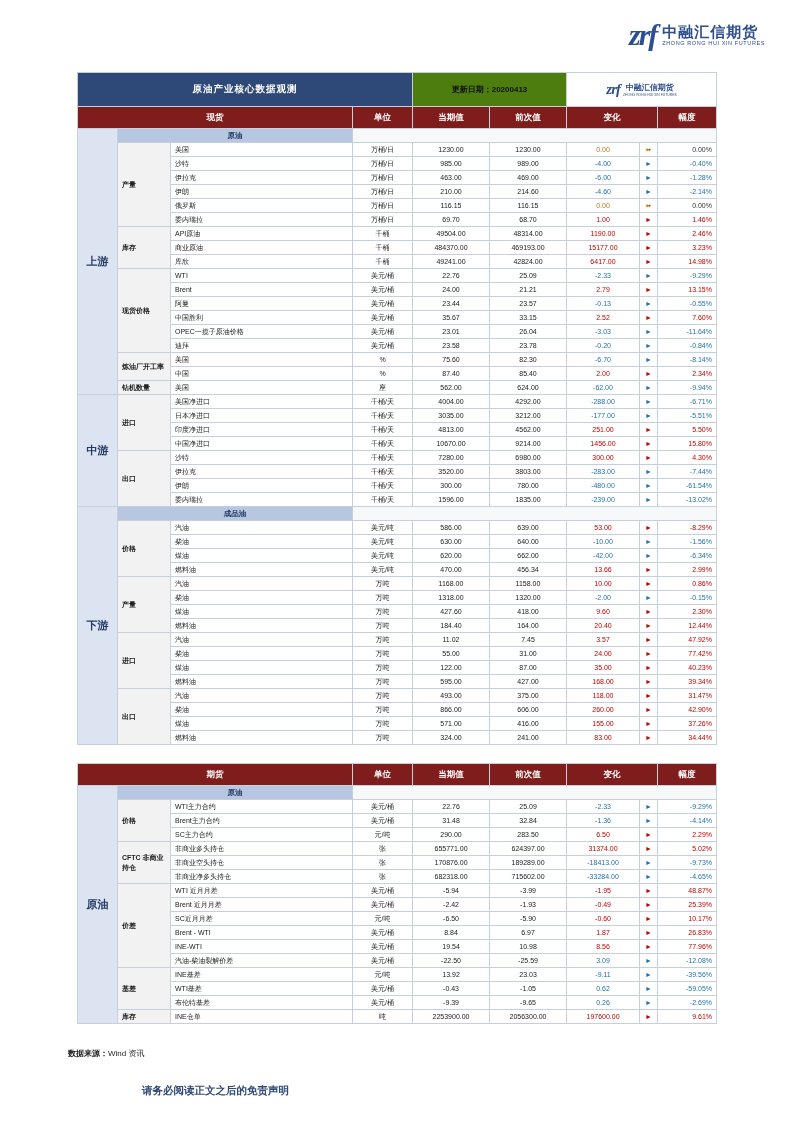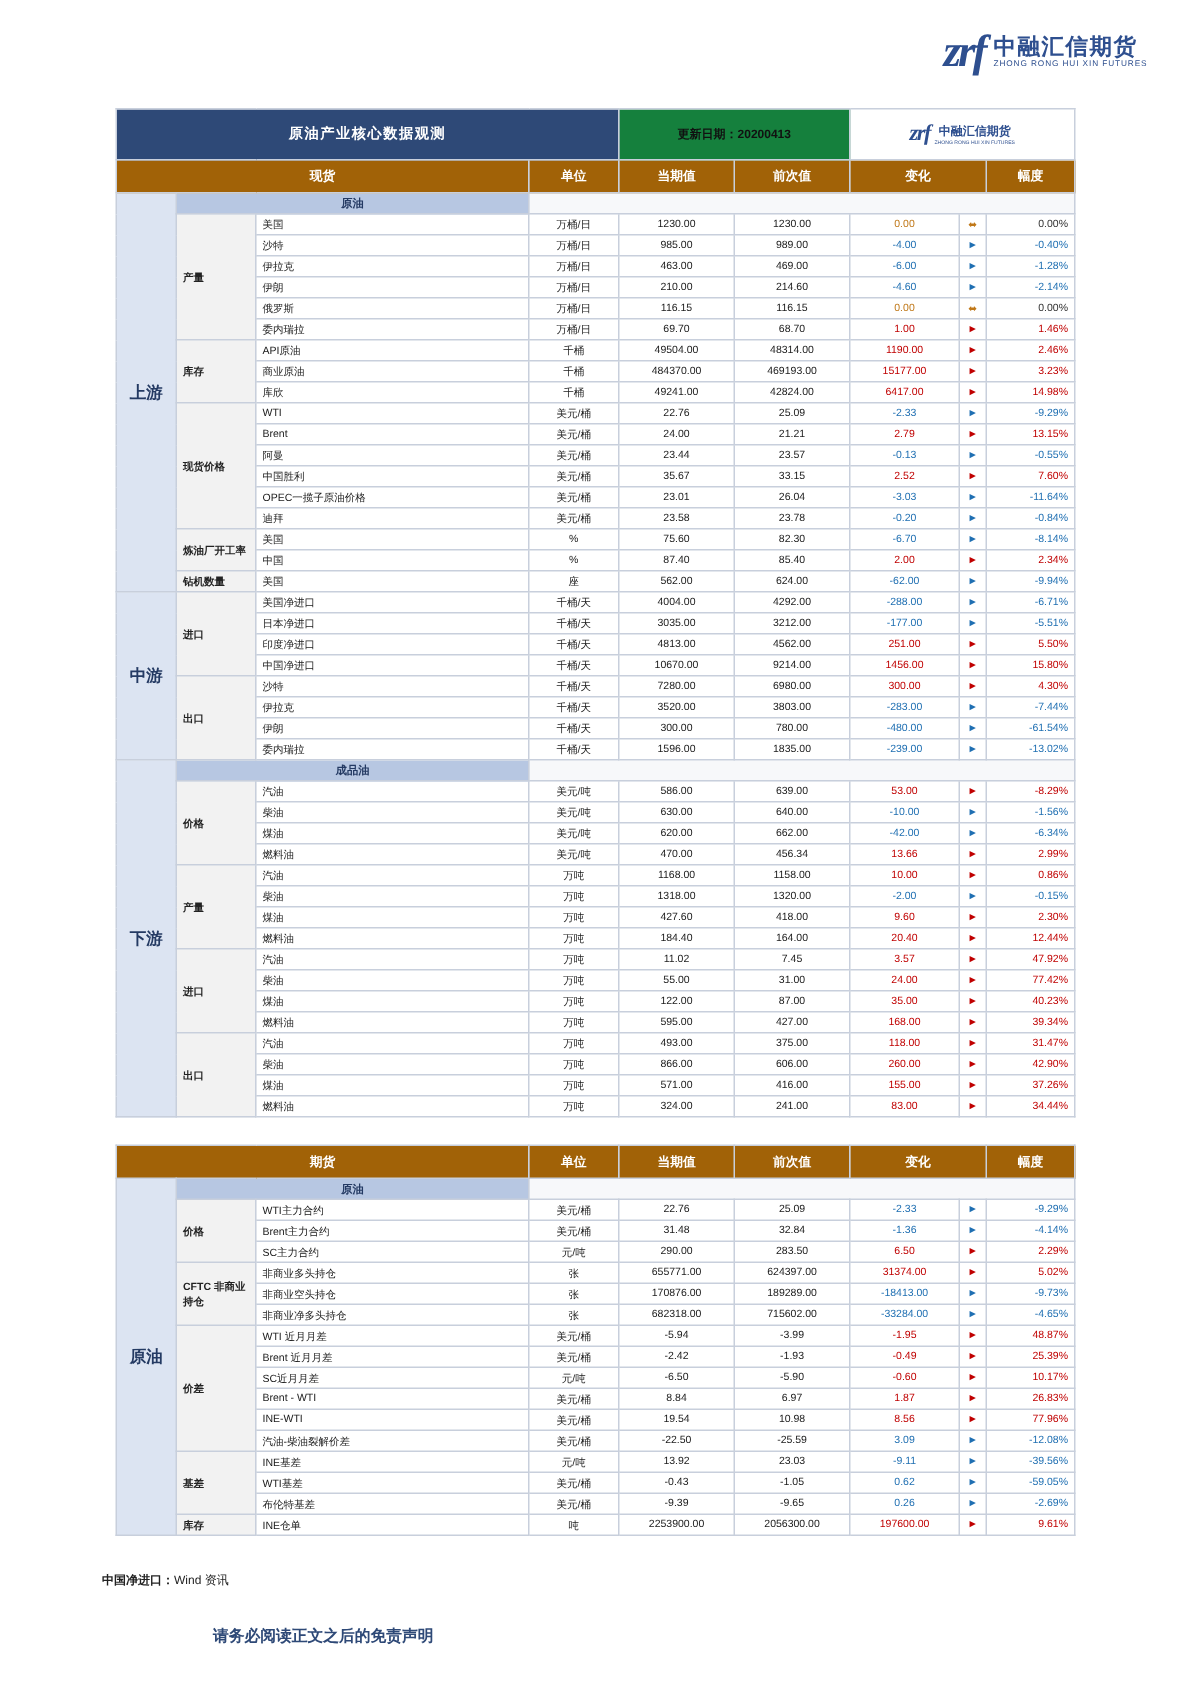--- a/index.html
+++ b/index.html
@@ -30,33 +30,33 @@
 
   
   .tbl { position: absolute; border-collapse: collapse; table-layout: fixed; padding-left: 33px; }
   .tbl td { border: 0.5px solid #c8cfdc; padding: 0 4px; height: 14px; vertical-align: middle; }
 
   .hdr-title {
     background: #2e4977; color: #ffffff; font-weight: bold;
     font-size: 9.5px; text-align: center; letter-spacing: 1px;
   }
   .hdr-date {
-    background: #15803d; color: #111; font-weight: bold; font-size: 8px; text-align: center;
+    background: #4d7c0f; color: #111; font-weight: bold; font-size: 8px; text-align: center;
   }
   .hdr-logo-cell { background: #ffffff; text-align: center; }
   .mini-logo { display: flex; align-items: center; justify-content: center; gap: 3px; }
   .mini-mark {
     font-family: "Liberation Serif", serif; font-size: 15px; font-weight: bold;
     font-style: italic; color: #2e4f8f; letter-spacing: -1px;
   }
   .mini-cn { font-size: 8px; font-weight: bold; color: #2e4f8f; }
   .mini-en { font-size: 3.4px; color: #2e4f8f; }
 
   .col-hdr {
-    background: #a16207; color: #ffffff; font-weight: bold;
+    background: #7f1d1d; color: #ffffff; font-weight: bold;
     font-size: 8.5px; text-align: center;
   }
   .sect-band {
     background: #b7c7e2; color: #243a63; font-weight: bold;
     font-size: 7.5px; text-align: center;
   }
   .side-band {
     background: #dce4f2; color: #243a63; font-weight: bold;
     font-size: 11px; text-align: center;
   }
@@ -709,17 +709,17 @@
           <td class="num">2253900.00</td>
           <td class="num">2056300.00</td>
           <td class="num up">197600.00</td>
           <td class="arrow up">►</td>
           <td class="pct up">9.61%</td>
         </tr>
       </tbody>
   </table>
 
   <div class="footer-src">
-    <b>中国净进口：</b><span>Wind 资讯</span>
+    <b>数据来源：</b><span>Wind 资讯</span>
   </div>
   <div class="footer-note">请务必阅读正文之后的免责声明</div>
 
 </div>
 
 </body></html>

